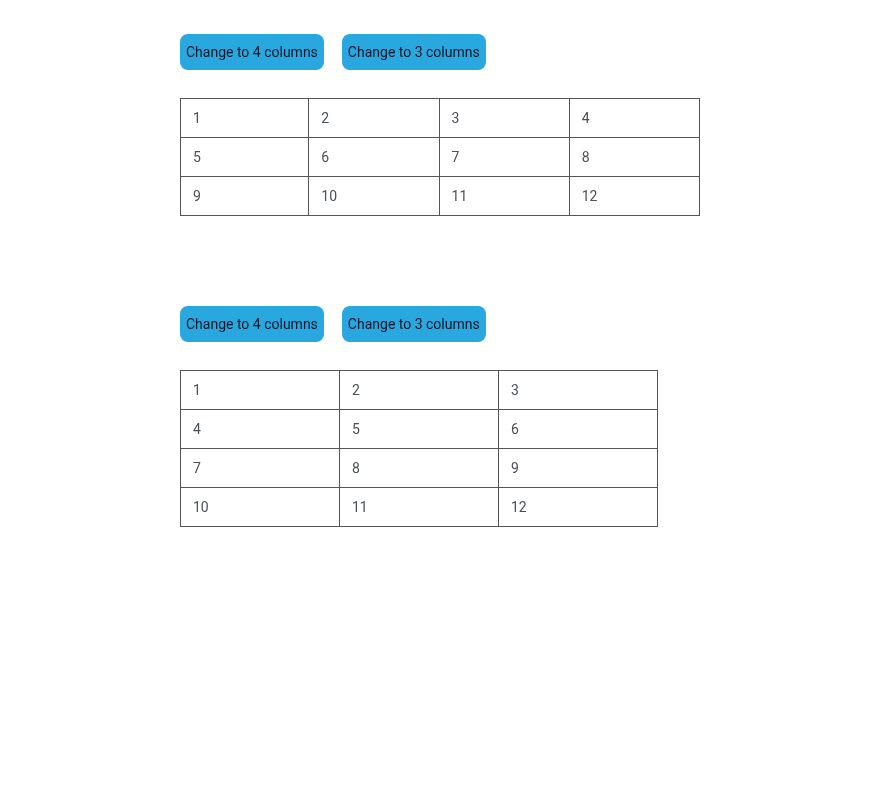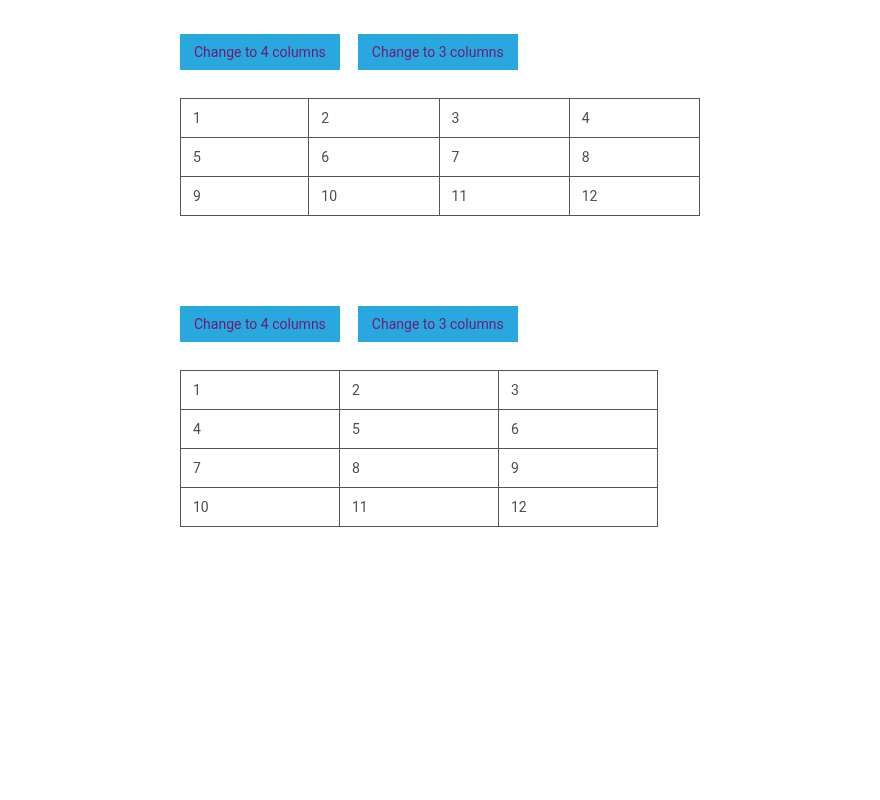--- a/index.html
+++ b/index.html
@@ -17,24 +17,24 @@
     .section {
       margin-bottom: 90px;
     }
     .button-row {
       display: flex;
       gap: 18px;
       margin-bottom: 28px;
     }
     .btn {
       background: #29a8df;
-      color: #701a75;
+      color: #0f172a;
       border: none;
-      border-radius: 0;
-      padding: 10px 14px;
+      border-radius: 8px;
+      padding: 10px 6px;
       font-size: 14px;
       cursor: pointer;
       font-family: inherit;
     }
     .grid-table {
       border-collapse: collapse;
     }
     .grid-table td {
       border: 1px solid #555;
       padding: 11px 12px;

